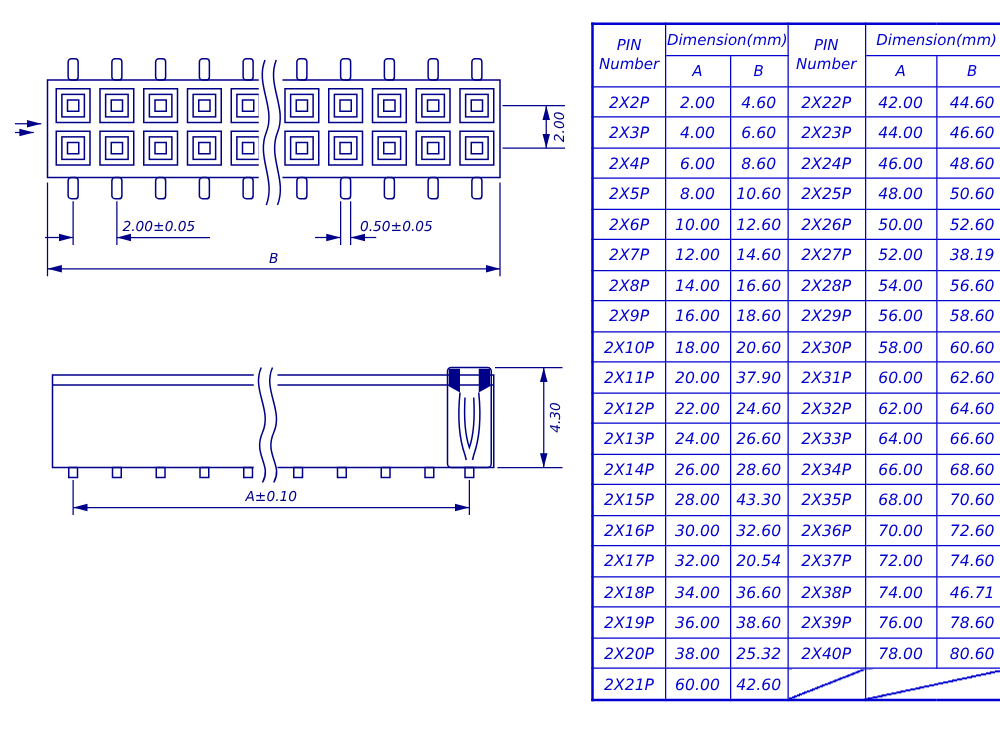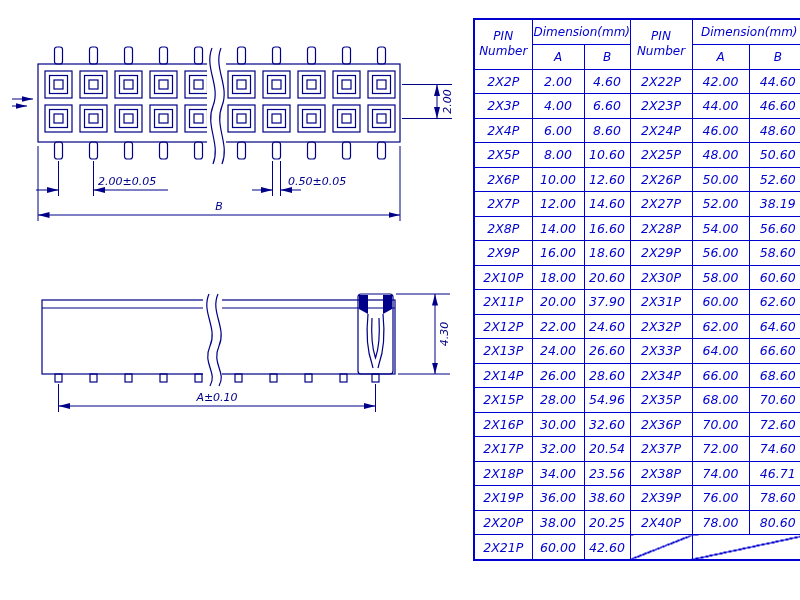--- a/index.html
+++ b/index.html
@@ -336,21 +336,21 @@
             <td>2X14P</td>
             <td>26.00</td>
             <td>28.60</td>
             <td>2X34P</td>
             <td>66.00</td>
             <td>68.60</td>
           </tr>
           <tr>
             <td>2X15P</td>
             <td>28.00</td>
-            <td>54.96</td>
+            <td>43.30</td>
             <td>2X35P</td>
             <td>68.00</td>
             <td>70.60</td>
           </tr>
           <tr>
             <td>2X16P</td>
             <td>30.00</td>
             <td>32.60</td>
             <td>2X36P</td>
             <td>70.00</td>
@@ -360,37 +360,37 @@
             <td>2X17P</td>
             <td>32.00</td>
             <td>20.54</td>
             <td>2X37P</td>
             <td>72.00</td>
             <td>74.60</td>
           </tr>
           <tr>
             <td>2X18P</td>
             <td>34.00</td>
-            <td>23.56</td>
+            <td>36.60</td>
             <td>2X38P</td>
             <td>74.00</td>
             <td>46.71</td>
           </tr>
           <tr>
             <td>2X19P</td>
             <td>36.00</td>
             <td>38.60</td>
             <td>2X39P</td>
             <td>76.00</td>
             <td>78.60</td>
           </tr>
           <tr>
             <td>2X20P</td>
             <td>38.00</td>
-            <td>20.25</td>
+            <td>25.32</td>
             <td>2X40P</td>
             <td>78.00</td>
             <td>80.60</td>
           </tr>
           <tr>
             <td>2X21P</td>
             <td>60.00</td>
             <td>42.60</td>
             <td class="diag"></td>
             <td colspan="2" class="diag"></td>

